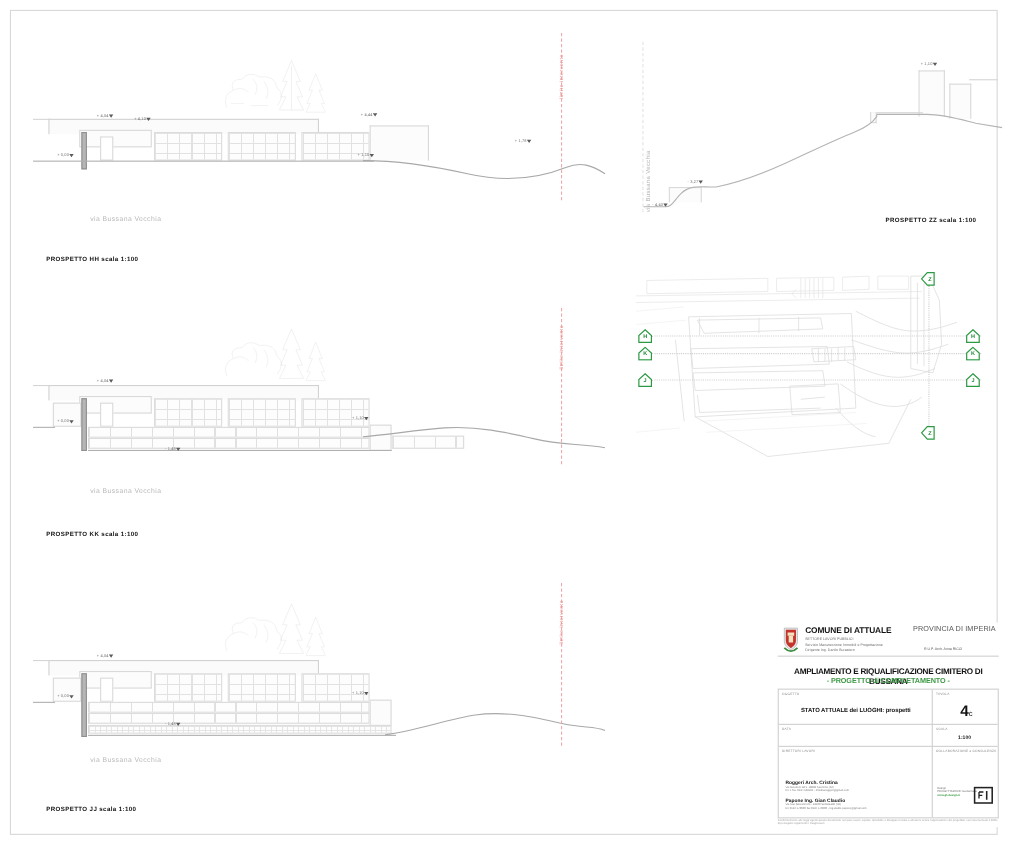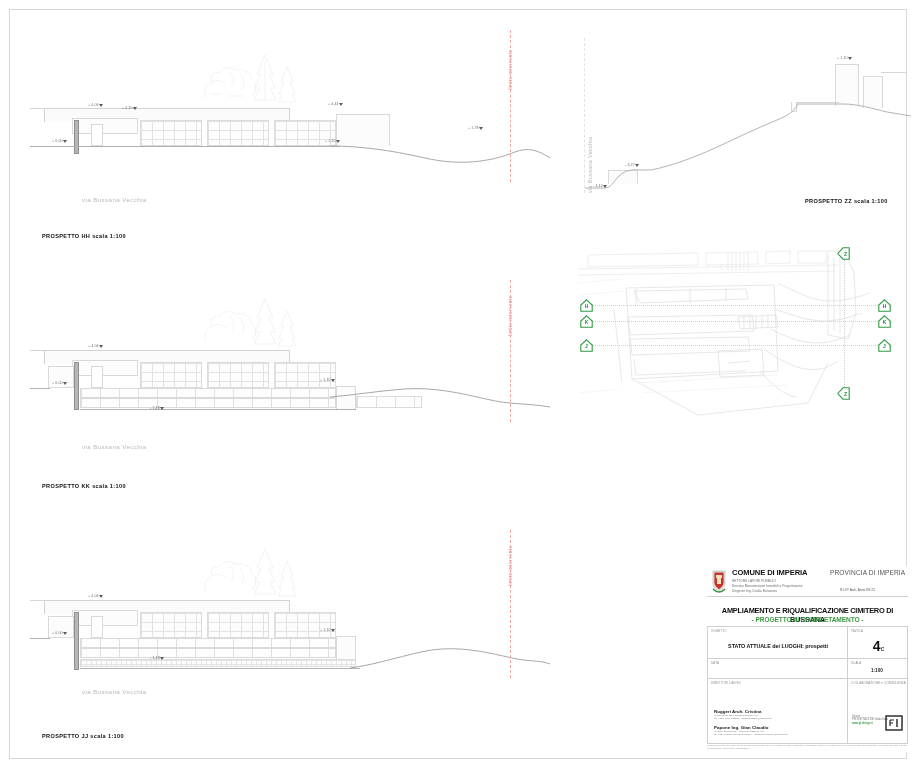--- a/index.html
+++ b/index.html
@@ -717,21 +717,21 @@
   <div id="titleblock">
 
     <div id="tb-head">
       <svg id="tb-crest" viewBox="0 0 16 24">
         <path d="M2 2 L14 2 L14 14 C14 19 8 22 8 22 C8 22 2 19 2 14 Z" fill="#e4e4e4" stroke="#b8b8b8" stroke-width=".7"></path>
         <path d="M3.4 3.4 L12.6 3.4 L12.6 13.6 C12.6 17.6 8 20.2 8 20.2 C8 20.2 3.4 17.6 3.4 13.6 Z" fill="#c4332c"></path>
         <path d="M5 6 L11 6 L11 9 L5 9 Z" fill="#f2e3c0"></path>
         <path d="M6 9 L10 9 L10 15 L6 15 Z" fill="#f2e3c0"></path>
         <path d="M2 20 C4 22 6 23 8 23 C10 23 12 22 14 20" fill="none" stroke="#3d8b3d" stroke-width="1.6"></path>
       </svg>
-      <div id="tb-comune">COMUNE DI IMPERIA</div>
+      <div id="tb-comune">COMUNE DI ATTUALE</div>
       <div id="tb-provincia">PROVINCIA DI IMPERIA</div>
       <div class="tb-sub" style="left:25px; top:13px;">SETTORE LAVORI PUBBLICI</div>
       <div class="tb-sub" style="left:25px; top:18px;">Servizio Manutenzione Immobili e Progettazione</div>
       <div class="tb-sub" style="left:25px; top:23px;">Dirigente  Ing. Danilo Burastero</div>
       <div id="tb-rup">R.U.P.   Arch. Anna RICCI</div>
     </div>
 
     <div id="tb-title1">AMPLIAMENTO E RIQUALIFICAZIONE CIMITERO DI BUSSANA</div>
     <div id="tb-title2">- PROGETTO di COMPLETAMENTO -</div>
 

